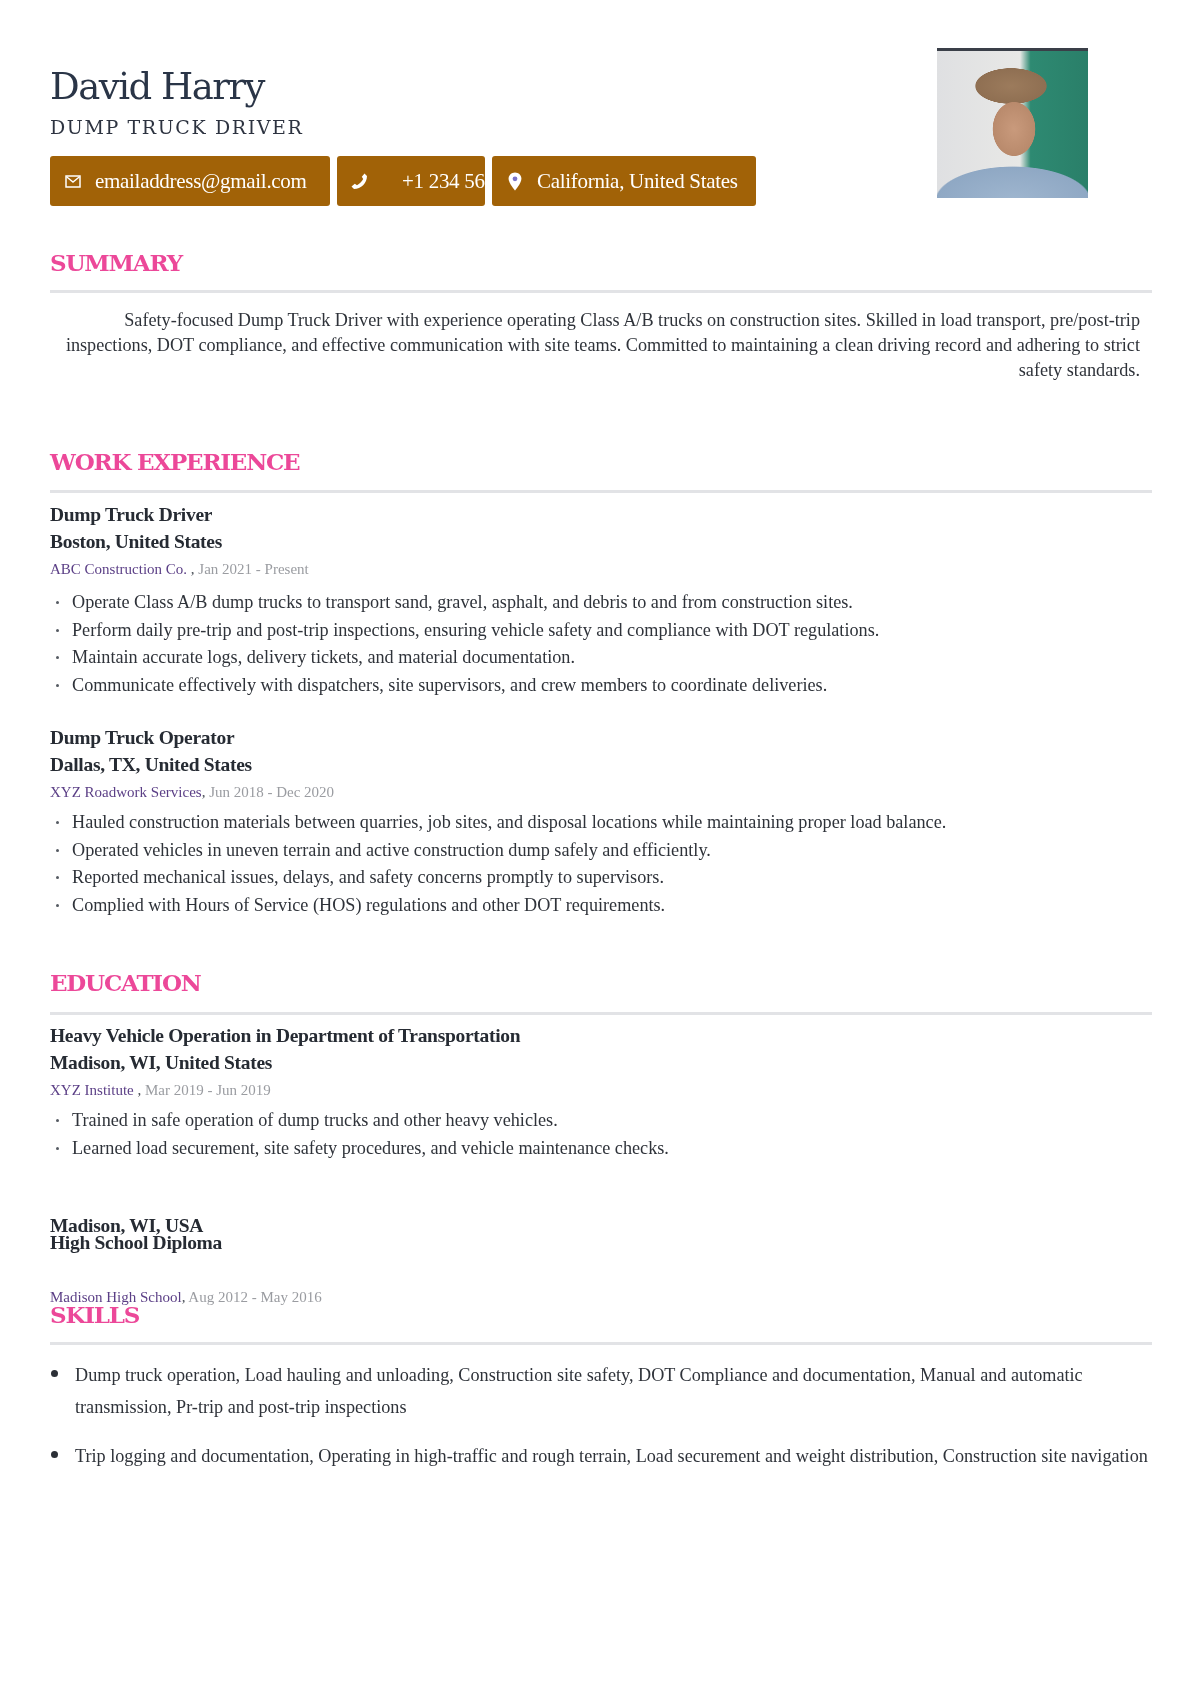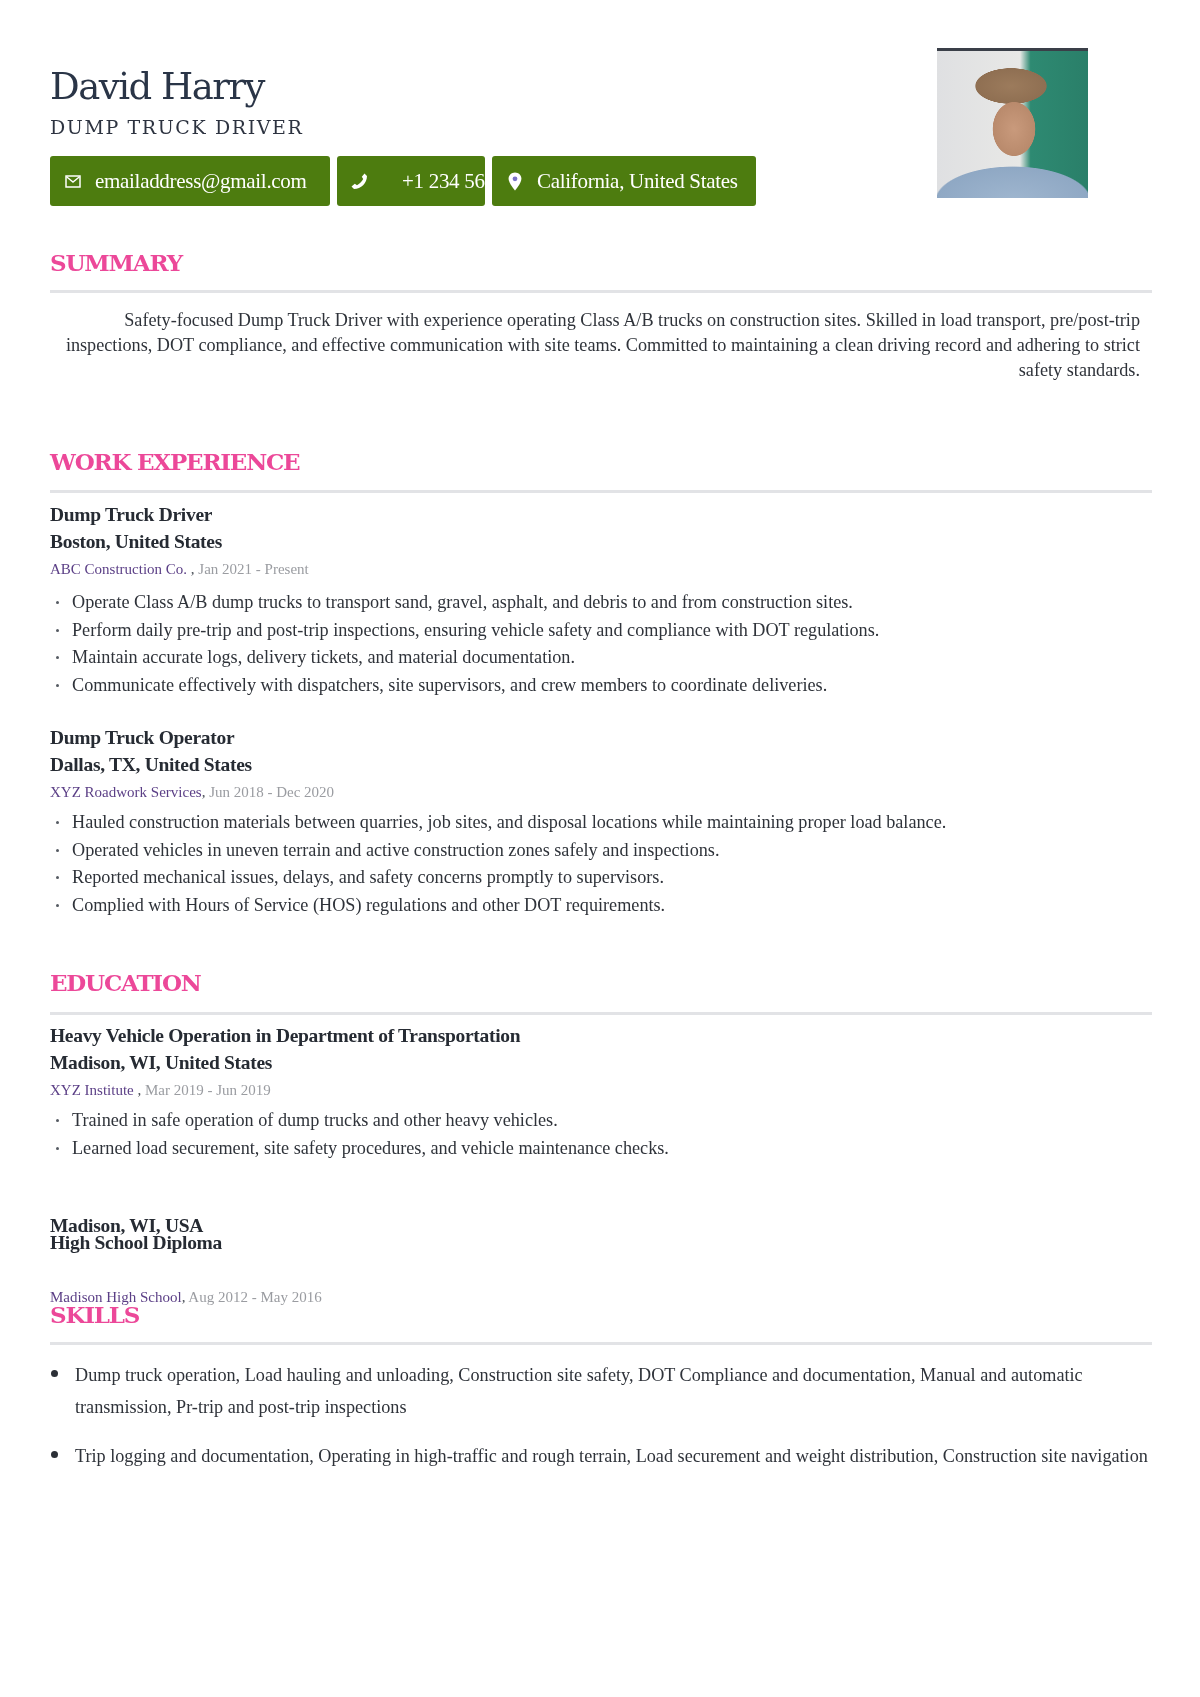--- a/index.html
+++ b/index.html
@@ -23,21 +23,21 @@
   .job-title {
     position: absolute; left: 50px; top: 114px;
     font-family: "DejaVu Serif", serif;
     font-size: 19px; line-height: 26px;
     letter-spacing: 1.6px;
     color: #2d3340;
   }
   .contacts { position: absolute; left: 50px; top: 156px; height: 50px; display: flex; gap: 7px; }
   .chip {
     height: 50px;
-    background: #4d7c0f;
+    background: #a16207;
     border-radius: 3px;
     color: #ffffff;
     display: flex; align-items: center;
     padding: 0 12px 0 13px;
     font-family: "Liberation Serif", serif;
     font-size: 21px;
     letter-spacing: -0.3px;
     white-space: nowrap;
   }
   .chip .ico { width: 20px; height: 20px; margin-right: 12px; display: inline-flex; align-items: center; justify-content: center; }
@@ -180,21 +180,21 @@
   </div>
 
   <div>
     <div class="entry-title" style="top:725px;">Dump Truck Operator</div>
     <div class="entry-loc" style="top:752px;">Dallas, TX, United States</div>
     <div class="entry-org" style="top:779px;">
       <span class="org">XYZ Roadwork Services</span><span class="sep">, </span><span class="dates">Jun 2018 - Dec 2020</span>
     </div>
     <ul class="bullets" style="top:809px;">
       <li><span class="dot"></span><span>Hauled construction materials between quarries, job sites, and disposal locations while maintaining proper load balance.</span></li>
-      <li><span class="dot"></span><span>Operated vehicles in uneven terrain and active construction zones safely and inspections.</span></li>
+      <li><span class="dot"></span><span>Operated vehicles in uneven terrain and active construction dump safely and efficiently.</span></li>
       <li><span class="dot"></span><span>Reported mechanical issues, delays, and safety concerns promptly to supervisors.</span></li>
       <li><span class="dot"></span><span>Complied with Hours of Service (HOS) regulations and other DOT requirements.</span></li>
     </ul>
   </div>
 
   <div class="section-heading" style="top:968px;">EDUCATION</div>
   <div class="divider" style="top:1012px;"></div>
 
   <div>
     <div class="entry-title" style="top:1023px;">Heavy Vehicle Operation in Department of Transportation</div>

